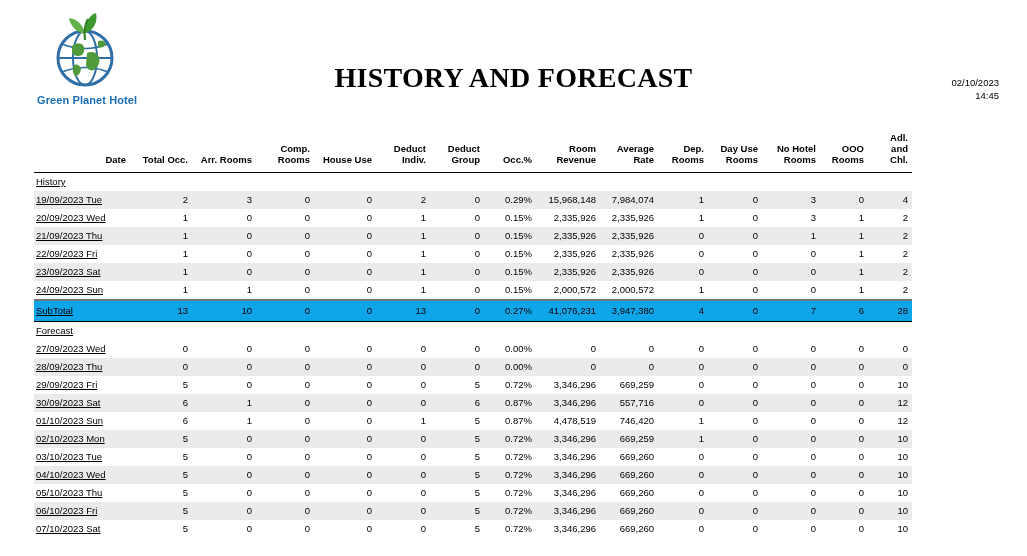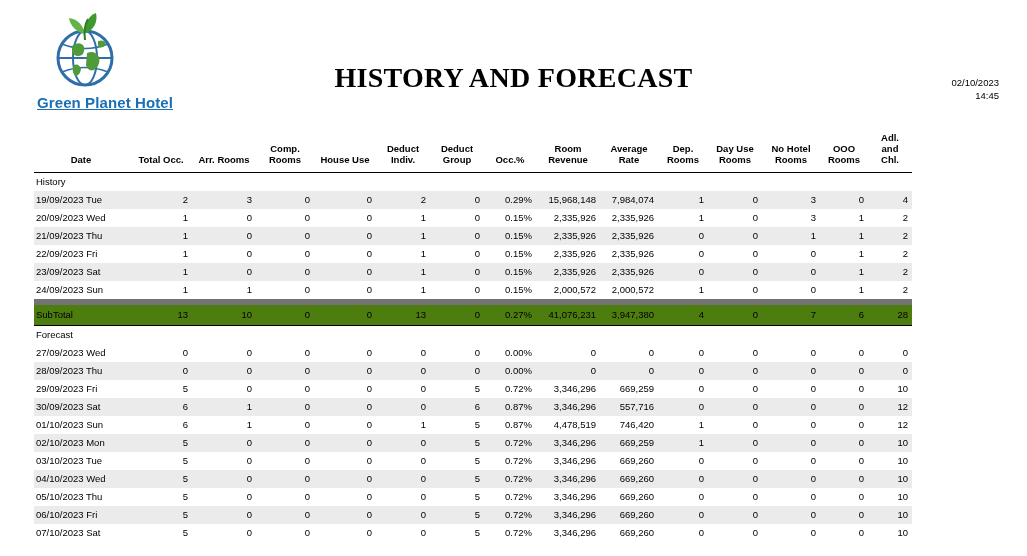--- a/index.html
+++ b/index.html
@@ -33,27 +33,26 @@
     top: 10px;
     width: 210px;
   }
   .logo-mark {
     width: 96px;
     height: 80px;
     position: relative;
     margin-left: 4px;
   }
   .brand-name {
-    font-size: 15px;
+    font-size: 11px;
     font-weight: bold;
     color: #1a6fb5;
     margin-top: 4px;
     margin-left: 3px;
     letter-spacing: 0.1px;
-    text-decoration: underline;
   }
   .doc-title {
     position: absolute;
     left: 0;
     right: 0;
     top: 62px;
     text-align: center;
     font-family: "Liberation Serif", serif;
     font-size: 28px;
     font-weight: bold;
@@ -80,55 +79,56 @@
     border-collapse: collapse;
     width: 876px;
     font-size: 9.5px;
     table-layout: fixed;
   }
   table.report thead th {
     font-size: 9.5px;
     font-weight: bold;
     vertical-align: bottom;
     padding: 0 4px 7px 4px;
-    text-align: center;
+    text-align: right;
     line-height: 11px;
     white-space: pre-line;
   }
   table.report thead th.col-date {
-    text-align: center;
+    text-align: right;
     padding-left: 2px;
   }
   thead tr.head-row th {
     border-bottom: 1px solid #000;
   }
   tbody td {
     padding: 2px 4px 2px 4px;
     text-align: right;
     line-height: 12px;
     height: 14px;
   }
   tbody td.col-date {
     text-align: left;
     padding-left: 2px;
+    text-decoration: underline;
   }
   tr.section td {
     text-align: left;
     font-weight: normal;
     background: #ffffff;
   }
   tr.zebra td {
     background: #ebebeb;
   }
   tr.subtotal td {
-    border-top: 6px solid #737373;
+    border-top: 2px solid #737373;
     border-bottom: 1px solid #000;
     padding-top: 3px;
     padding-bottom: 3px;
-    background: #4d7c0f;
+    background: #0ea5e9;
   }
   
   col.c-date   { width: 96px; }
   col.c-tocc   { width: 62px; }
   col.c-arr    { width: 64px; }
   col.c-comp   { width: 58px; }
   col.c-house  { width: 62px; }
   col.c-dind   { width: 54px; }
   col.c-dgrp   { width: 54px; }
   col.c-occ    { width: 52px; }

